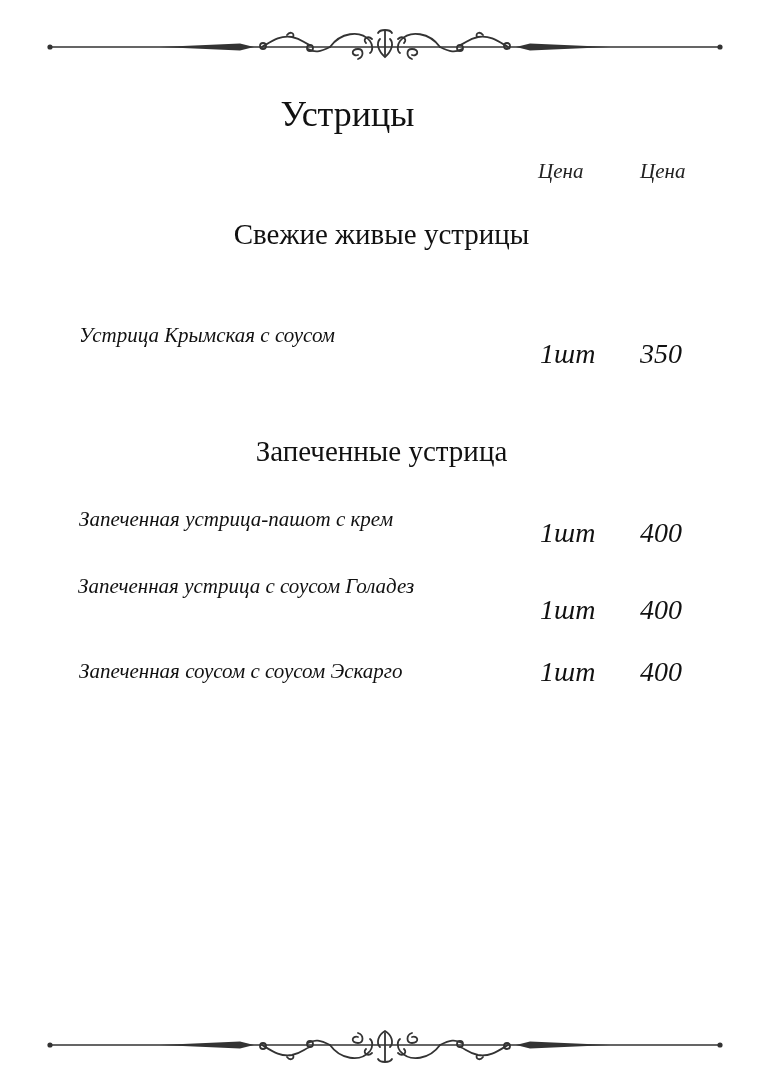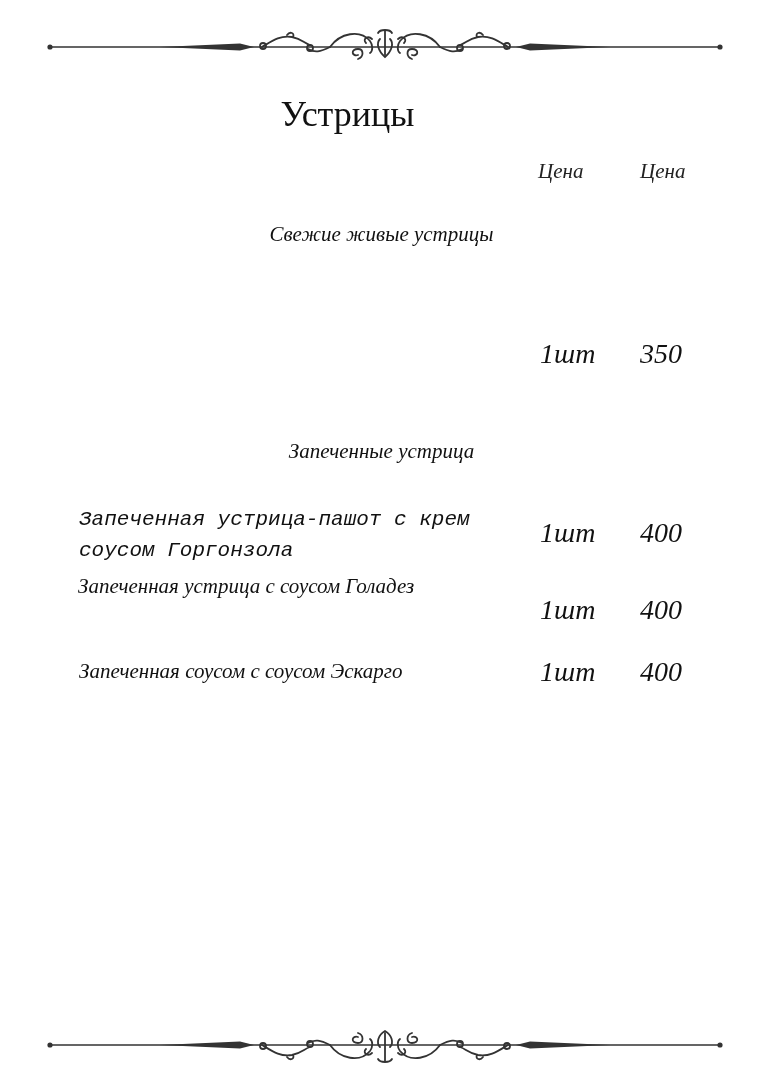--- a/index.html
+++ b/index.html
@@ -41,22 +41,21 @@
       font-size: 21px;
       line-height: 26px;
       color: #222;
     }
     .section-title {
       position: absolute;
       left: 0;
       width: 763px;
       text-align: center;
       font-family: "Liberation Serif", serif;
-      font-style: italic;
-      font-size: 21px;
+      font-size: 29px;
       line-height: 34px;
       color: #111;
     }
     .item-name {
       position: absolute;
       left: 79px;
       width: 420px;
       font-family: "Liberation Serif", serif;
       font-style: italic;
       font-size: 21px;
@@ -116,31 +115,31 @@
 
 <div class="title">Устрицы</div>
 
 <div class="col-head" style="left:538px;">Цена</div>
 <div class="col-head" style="left:640px;">Цена</div>
 
 <div class="section-title" style="top:217px;">Свежие живые устрицы</div>
 
 <div>
   <div class="item-name" style="top:320px;">
+    <div>Устрица Крымская с соусом</div>
   </div>
   <div class="item-qty" style="top:341px;">1шт</div>
   <div class="item-price" style="top:341px;">350</div>
 </div>
 
 <div class="section-title" style="top:434px;">Запеченные устрица</div>
 
 <div>
-  <div class="item-name" style="top:504px;font-family:Liberation Mono, monospace;">
+  <div class="item-name" style="top:504px;">
     <div>Запеченная устрица-пашот с крем</div>
-    <div>соусом Горгонзола</div>
   </div>
   <div class="item-qty" style="top:520px;">1шт</div>
   <div class="item-price" style="top:520px;">400</div>
 </div>
 
 <div>
   <div class="item-name" style="top:571px;left:78px;width:460px;font-family:Liberation Serif, serif;">
     <div>Запеченная устрица с соусом Голадез</div>
   </div>
   <div class="item-qty" style="top:597px;">1шт</div>

